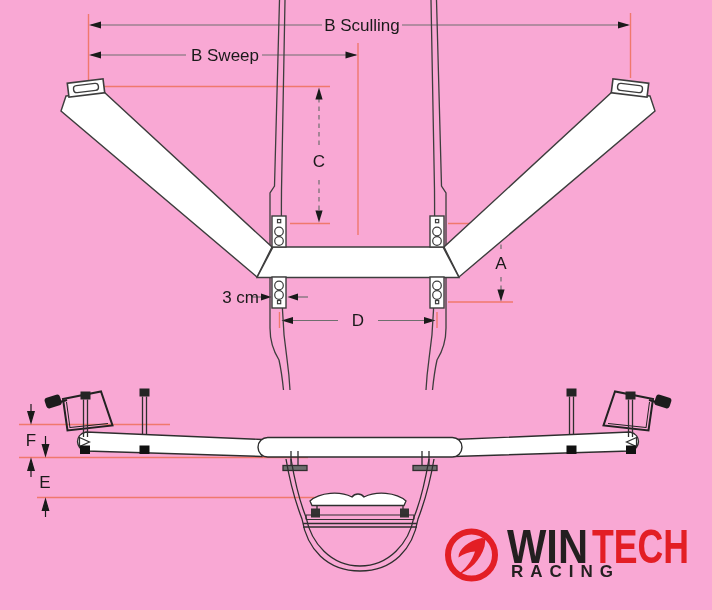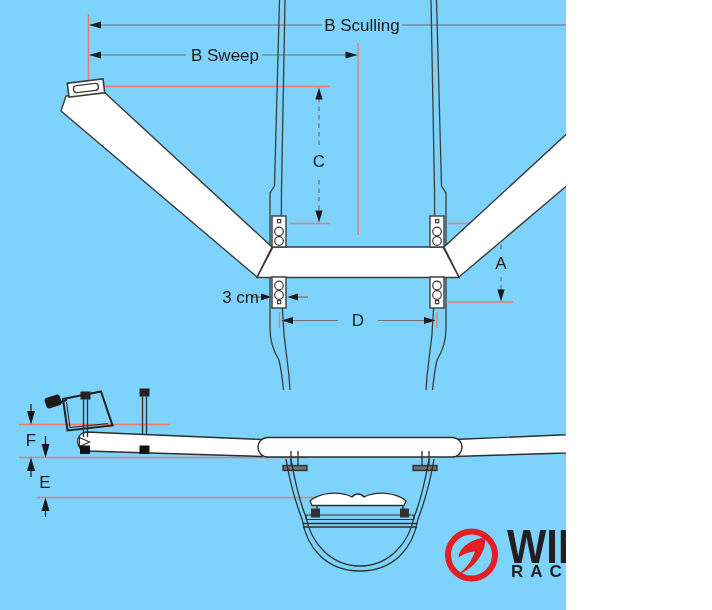--- a/index.html
+++ b/index.html
@@ -1,16 +1,16 @@
 <!DOCTYPE html>
 <html><head>
 <meta charset="utf-8">
 <style>
   html,body{margin:0;padding:0;background:#ffffff;}
-  .stage{position:relative;width:566px;height:610px;background:#7dd3fc;overflow:hidden;}
+  .stage{position:relative;width:712px;height:610px;background:#f9a8d4;overflow:hidden;}
   svg{display:block;}
   text{font-family:"Liberation Sans", sans-serif;}
   .dimlabel{font-size:17px;fill:#1a1a1a;}
 </style>
 </head>
 <body>
 
 <div class="stage">
 <svg width="712" height="610" viewBox="0 0 712 610">
 

